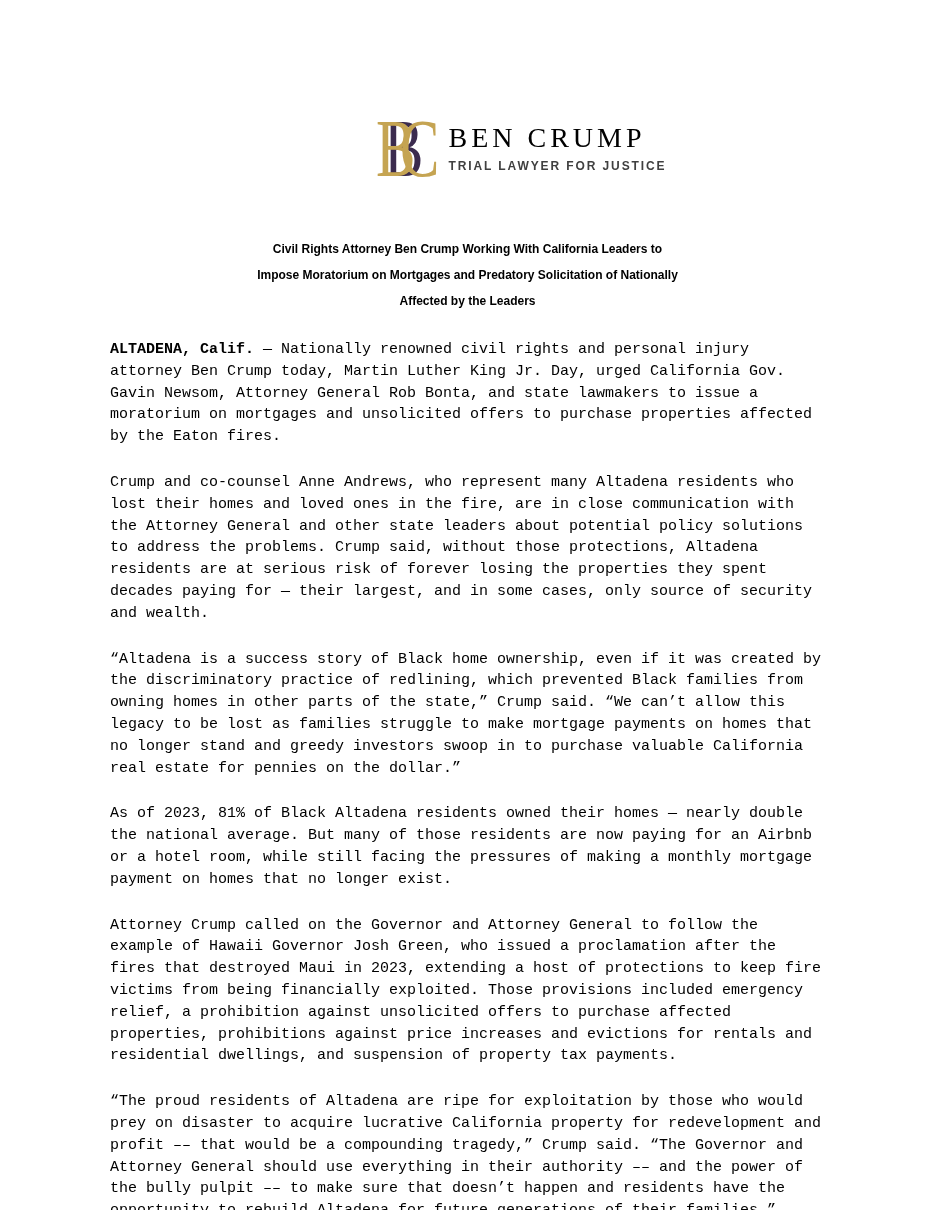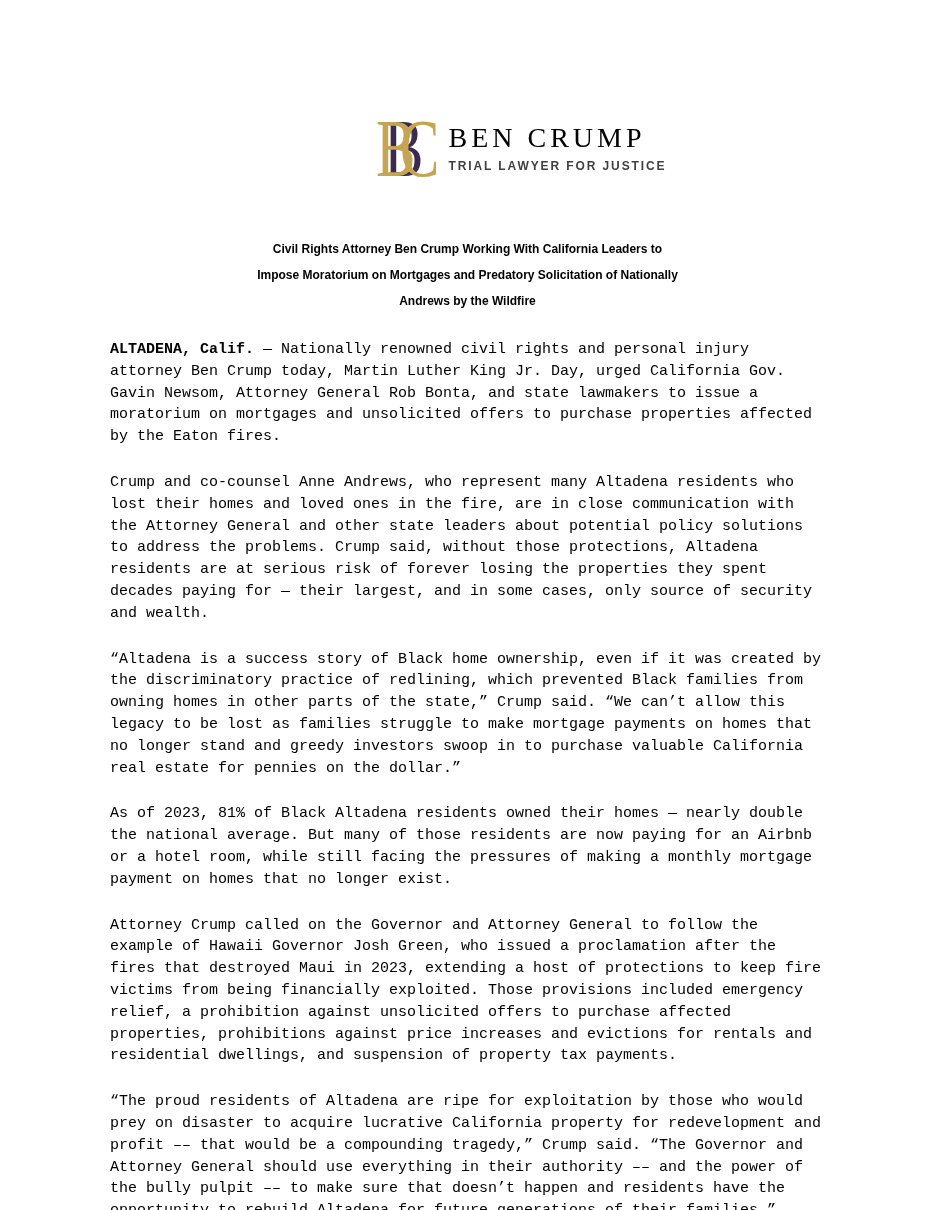--- a/index.html
+++ b/index.html
@@ -80,21 +80,21 @@
       <div class="logo-textblock">
         <div class="logo-name">BEN CRUMP</div>
         <div class="logo-tagline">TRIAL LAWYER FOR JUSTICE</div>
       </div>
     </div>
   </div>
 
   <div class="title">
     <div>Civil Rights Attorney Ben Crump Working With California Leaders to</div>
     <div>Impose Moratorium on Mortgages and Predatory Solicitation of Nationally</div>
-    <div>Andrews by the Wildfire</div>
+    <div>Affected by the Leaders</div>
   </div>
 
   <div class="content">
     <p class="para"><strong>ALTADENA, Calif.</strong><span> — Nationally renowned civil rights and personal injury attorney Ben Crump today, Martin Luther King Jr. Day, urged California Gov. Gavin Newsom, Attorney General Rob Bonta, and state lawmakers to issue a moratorium on mortgages and unsolicited offers to purchase properties affected by the Eaton fires.</span></p>
     <p class="para"><strong></strong><span>Crump and co-counsel Anne Andrews, who represent many Altadena residents who lost their homes and loved ones in the fire, are in close communication with the Attorney General and other state leaders about potential policy solutions to address the problems. Crump said, without those protections, Altadena residents are at serious risk of forever losing the properties they spent decades paying for — their largest, and in some cases, only source of security and wealth.</span></p>
     <p class="para"><strong></strong><span>“Altadena is a success story of Black home ownership, even if it was created by the discriminatory practice of redlining, which prevented Black families from owning homes in other parts of the state,” Crump said. “We can’t allow this legacy to be lost as families struggle to make mortgage payments on homes that no longer stand and greedy investors swoop in to purchase valuable California real estate for pennies on the dollar.”</span></p>
     <p class="para"><strong></strong><span>As of 2023, 81% of Black Altadena residents owned their homes — nearly double the national average. But many of those residents are now paying for an Airbnb or a hotel room, while still facing the pressures of making a monthly mortgage payment on homes that no longer exist.</span></p>
     <p class="para"><strong></strong><span>Attorney Crump called on the Governor and Attorney General to follow the example of Hawaii Governor Josh Green, who issued a proclamation after the fires that destroyed Maui in 2023, extending a host of protections to keep fire victims from being financially exploited. Those provisions included emergency relief, a prohibition against unsolicited offers to purchase affected properties, prohibitions against price increases and evictions for rentals and residential dwellings, and suspension of property tax payments.</span></p>
     <p class="para"><strong></strong><span>“The proud residents of Altadena are ripe for exploitation by those who would prey on disaster to acquire lucrative California property for redevelopment and profit –– that would be a compounding tragedy,” Crump said. “The Governor and Attorney General should use everything in their authority –– and the power of the bully pulpit –– to make sure that doesn’t happen and residents have the opportunity to rebuild Altadena for future generations of their families.”</span></p>
   </div>

